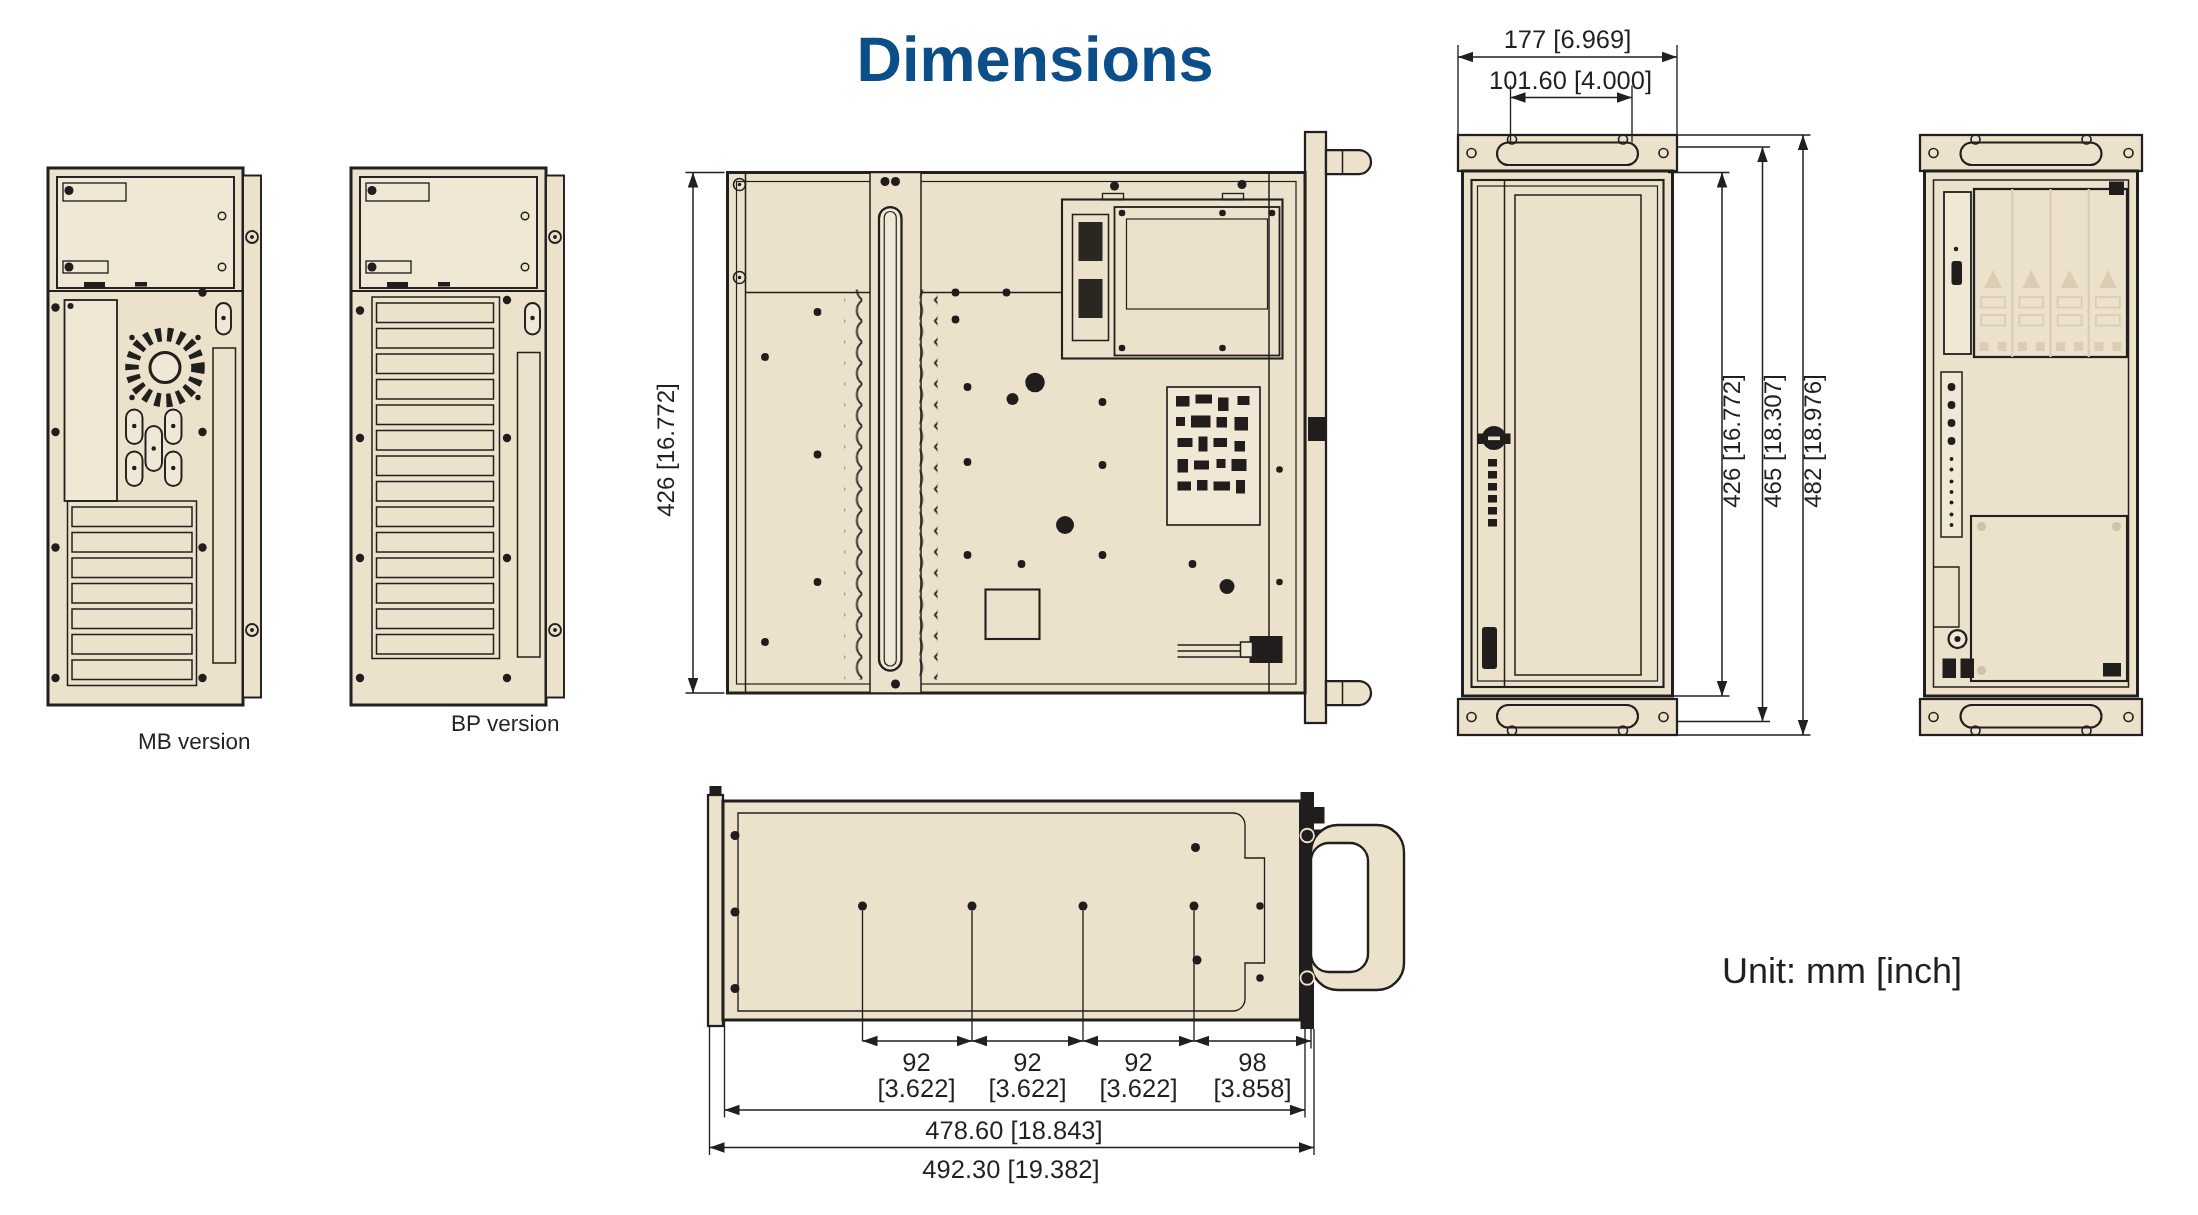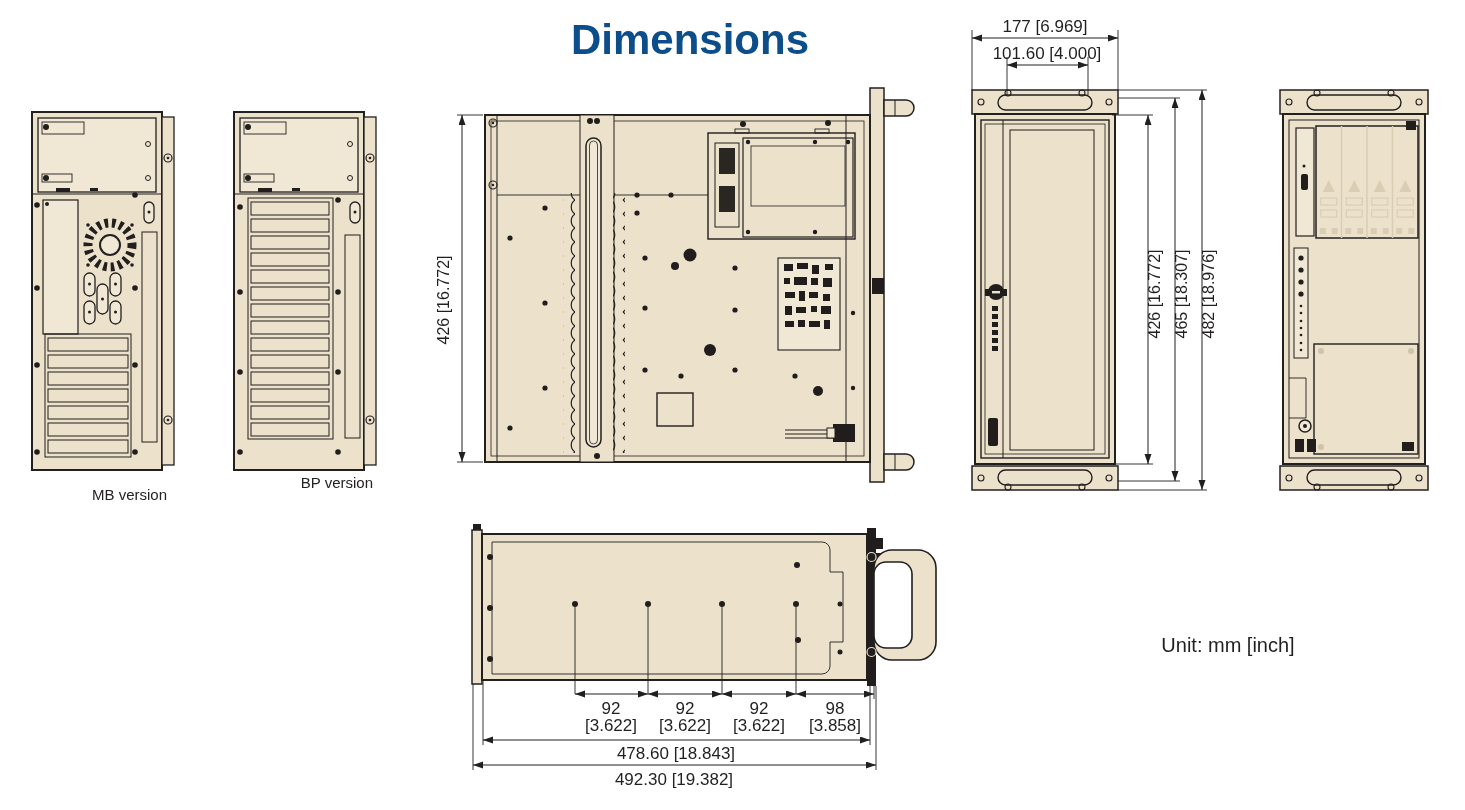--- a/index.html
+++ b/index.html
@@ -2,21 +2,21 @@
 <html><head>
 <meta charset="utf-8">
 <style>
   html,body{margin:0;padding:0;background:#fff;}
   .canvas{position:relative;width:1465px;height:810px;background:#fff;overflow:hidden;
           font-family:"Liberation Sans",sans-serif;}
   .abs{position:absolute;}
   .figure-title{left:520px;top:16px;width:340px;text-align:center;
     font-size:42px;font-weight:bold;color:#0c4e8a;letter-spacing:0px;}
   .version-label{font-size:15px;color:#262223;text-align:right;width:140px;}
-  .unit-label{left:1128px;top:634px;width:200px;text-align:center;font-size:20px;color:#221f1f;}
+  .unit-label{left:1128px;top:634px;width:200px;text-align:center;font-size:24px;color:#221f1f;}
   svg{position:absolute;left:0;top:0;}
   .body{fill:#ece1cb;stroke:#221f1f;}
   .body2{fill:#f0e7d4;stroke:#221f1f;}
   .ln{stroke:#221f1f;fill:none;}
   .dk{fill:#201d1c;}
   .dim{stroke:#221f1f;stroke-width:1;fill:none;}
   .ext{stroke:#221f1f;stroke-width:0.9;fill:none;}
   .dimtext{font-family:"Liberation Sans",sans-serif;font-size:16px;fill:#221f1f;}
   .dimtext-lg{font-family:"Liberation Sans",sans-serif;font-size:17px;fill:#221f1f;}
 </style>

